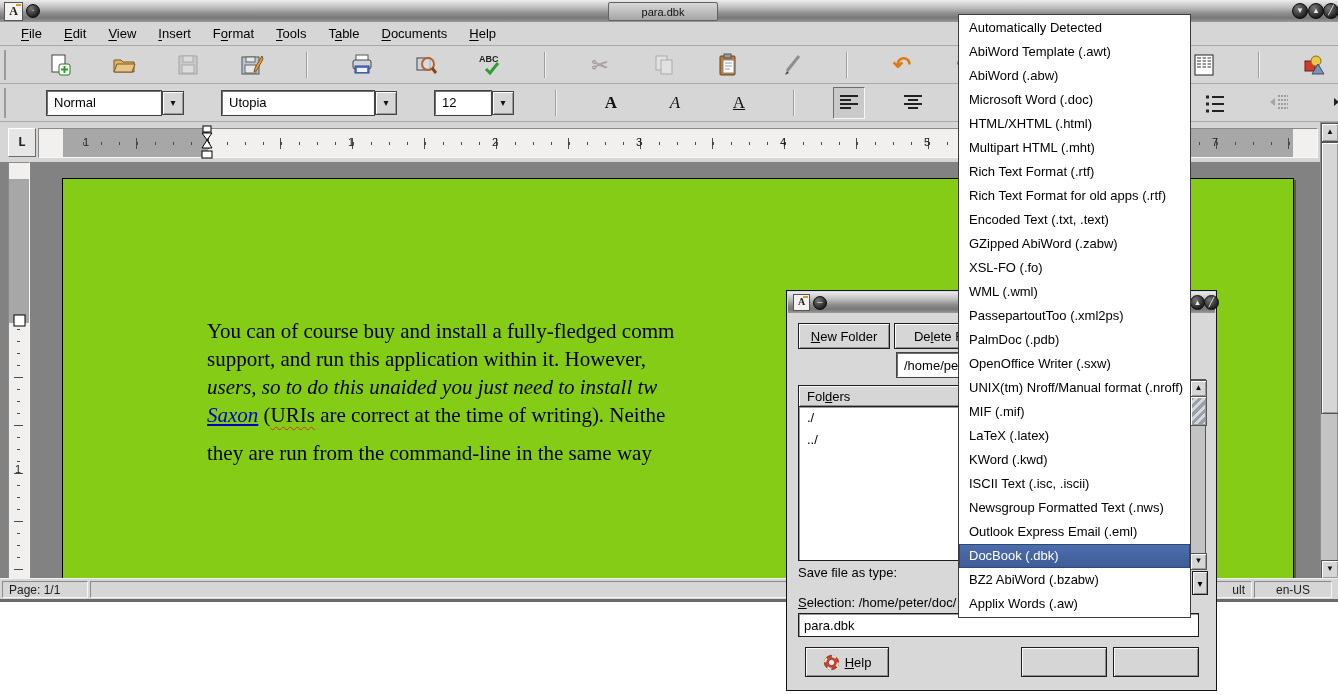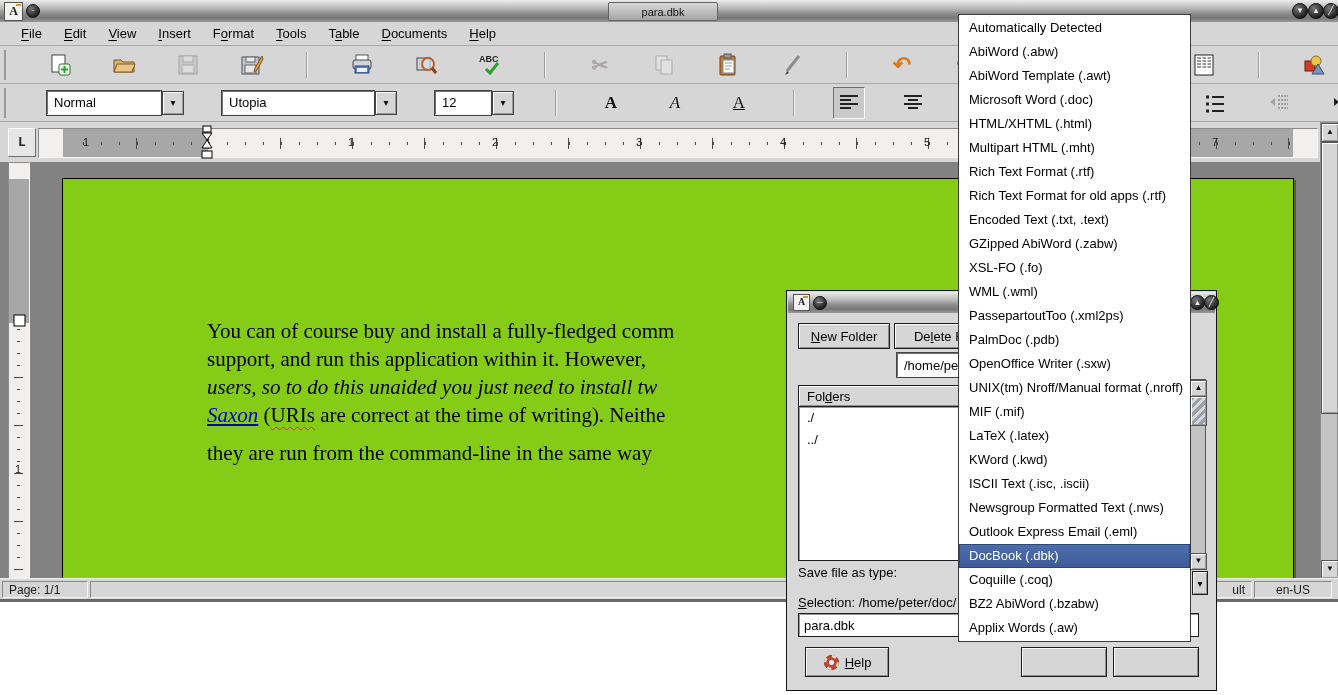--- a/index.html
+++ b/index.html
@@ -557,40 +557,39 @@
       <span><u>H</u>elp</span>
     </span>
 
     <span class="gtk-btn" style="left:234px;top:356px;width:86px;height:30px;"></span>
     <span class="gtk-btn" style="left:326px;top:356px;width:86px;height:30px;"></span>
   </div>
 
   <div class="popup">
 
   <div class="item">Automatically Detected</div>
+      <div class="item">AbiWord Template (.awt)</div>
       <div class="item">AbiWord (.abw)</div>
-      <div class="item">AbiWord Template (.awt)</div>
       <div class="item">Microsoft Word (.doc)</div>
       <div class="item">HTML/XHTML (.html)</div>
       <div class="item">Multipart HTML (.mht)</div>
       <div class="item">Rich Text Format (.rtf)</div>
       <div class="item">Rich Text Format for old apps (.rtf)</div>
       <div class="item">Encoded Text (.txt, .text)</div>
       <div class="item">GZipped AbiWord (.zabw)</div>
       <div class="item">XSL-FO (.fo)</div>
       <div class="item">WML (.wml)</div>
       <div class="item">PassepartoutToo (.xml2ps)</div>
       <div class="item">PalmDoc (.pdb)</div>
       <div class="item">OpenOffice Writer (.sxw)</div>
       <div class="item">UNIX(tm) Nroff/Manual format (.nroff)</div>
       <div class="item">MIF (.mif)</div>
       <div class="item">LaTeX (.latex)</div>
       <div class="item">KWord (.kwd)</div>
       <div class="item">ISCII Text (.isc, .iscii)</div>
       <div class="item">Newsgroup Formatted Text (.nws)</div>
       <div class="item">Outlook Express Email (.eml)</div>
       <div class="item selected">DocBook (.dbk)</div>
-      <div class="item">Coquille (.coq)</div>
       <div class="item">BZ2 AbiWord (.bzabw)</div>
       <div class="item">Applix Words (.aw)</div>
     </div>
 
 </div>
 
 </body></html>

